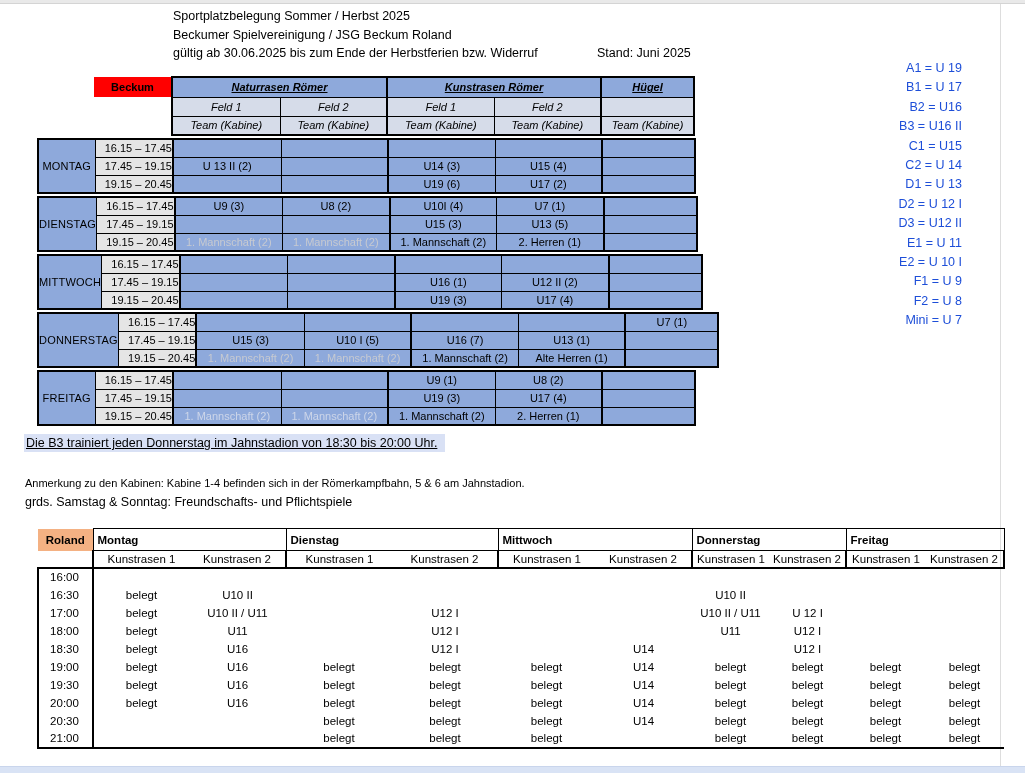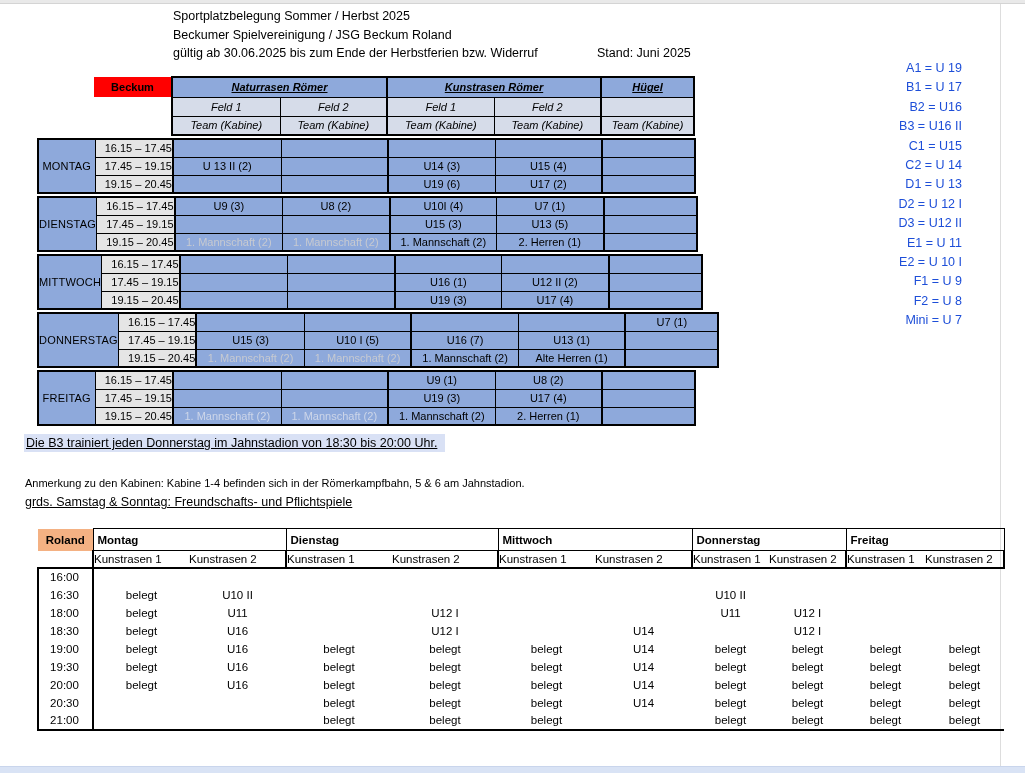--- a/index.html
+++ b/index.html
@@ -38,30 +38,30 @@
   .t2{border-top:2px solid #000}
   .b2{border-bottom:2px solid #000}
 
   
   .legend{position:absolute;left:758px;top:59px;width:204px;text-align:right;color:#1d4ed8;font-size:12.5px;line-height:19.4px}
 
   
   .note-b3{position:absolute;left:24px;top:434px;background:#D9E1F5;padding:2px 8px 2px 2px;font-size:12.5px}
   .note-b3 span{text-decoration:underline}
   .note-kabinen{position:absolute;left:25px;top:477px;font-size:11px}
-  .note-grds{position:absolute;left:25px;top:495px;font-size:12.5px;text-decoration:underline}
+  .note-grds{position:absolute;left:25px;top:495px;font-size:12.5px;}
 
   
   .roland-wrap{position:absolute;left:37px;top:528px}
   .rl td{font-size:11.5px}
   .r1 td{height:22px}
   .roland-cell{background:#F4B183;font-weight:bold;text-align:center;font-size:12.5px;border:none}
   .dayname{font-weight:bold;font-size:12.5px;text-align:left;padding-left:4px;border:1px solid #000}
   .r2row td{height:17px;border-bottom:2px solid #000}
-  .subk{text-align:left;font-size:11.5px;border-bottom:2px solid #000}
+  .subk{text-align:center;font-size:11.5px;border-bottom:2px solid #000}
   .rl tbody td{height:18px;border:none;text-align:center}
   .rtime{text-align:right;padding-right:2px;border-left:2px solid #000 !important;border-right:2px solid #000 !important}
   .rl tbody tr:last-child td{border-bottom:2px solid #000}
 </style>
 </head>
 <body>
 
 <div class="topstrip"></div>
 <div class="pageline"></div>
 <div class="bottomstrip"></div>
@@ -409,20 +409,33 @@
           <td class="l2"></td>
           <td></td>
           <td class="l2"></td>
           <td></td>
           <td class="l2">U10 II</td>
           <td></td>
           <td class="l2"></td>
           <td class="r2"></td>
         </tr>
 
+        <tr>
+          <td class="rtime">17:00</td>
+          <td class="l2">belegt</td>
+          <td>U10 II / U11</td>
+          <td class="l2"></td>
+          <td>U12 I</td>
+          <td class="l2"></td>
+          <td></td>
+          <td class="l2">U10 II / U11</td>
+          <td>U 12 I</td>
+          <td class="l2"></td>
+          <td class="r2"></td>
+        </tr>
 
 
         <tr>
           <td class="rtime">18:00</td>
           <td class="l2">belegt</td>
           <td>U11</td>
           <td class="l2"></td>
           <td>U12 I</td>
           <td class="l2"></td>
           <td></td>

